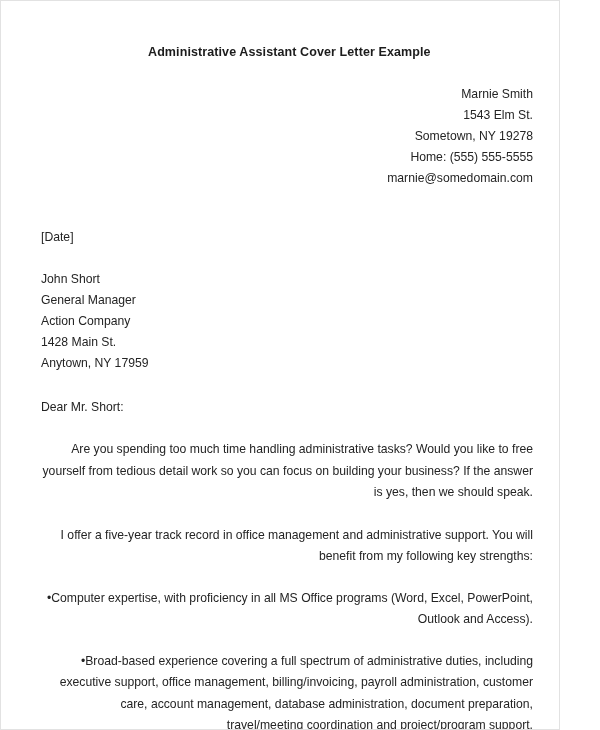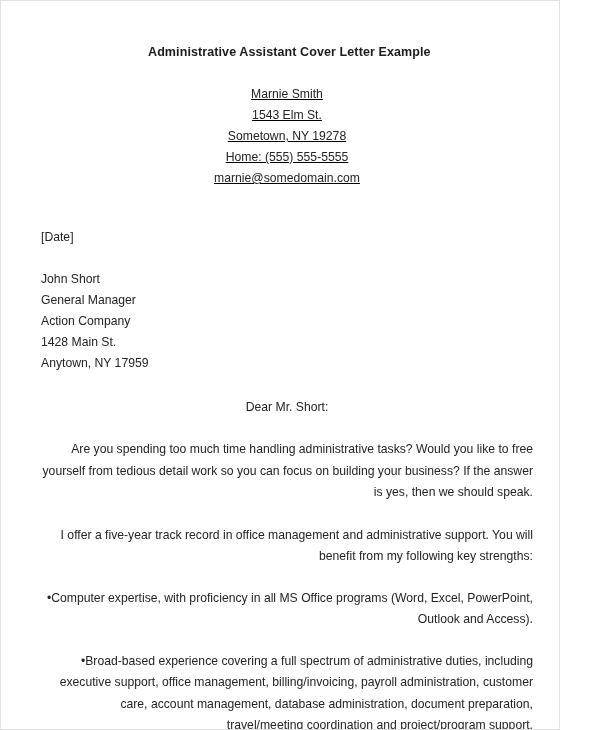--- a/index.html
+++ b/index.html
@@ -37,23 +37,22 @@
     padding-left: 107px;
     font-size: 12.5px;
     font-weight: bold;
     color: #1c1c1c;
     letter-spacing: 0.1px;
     line-height: 17px;
   }
 
   .sender-block {
     margin-top: 23px;
-    text-align: center;
+    text-align: right;
     padding-right: 0px;
-    text-decoration: underline;
   }
 
   .sender-line {
     font-size: 12.2px;
     color: #242424;
     line-height: 21px;
     white-space: nowrap;
   }
 
   .date-line {
@@ -72,21 +71,20 @@
     color: #242424;
     line-height: 21px;
     white-space: nowrap;
   }
 
   .salutation {
     margin-top: 23px;
     font-size: 12.2px;
     color: #242424;
     line-height: 21px;
-    text-align: center;
   }
 
   .body-para {
     margin-top: 21px;
     font-size: 12.2px;
     color: #242424;
     line-height: 21.5px;
     text-align: right;
   }
 

